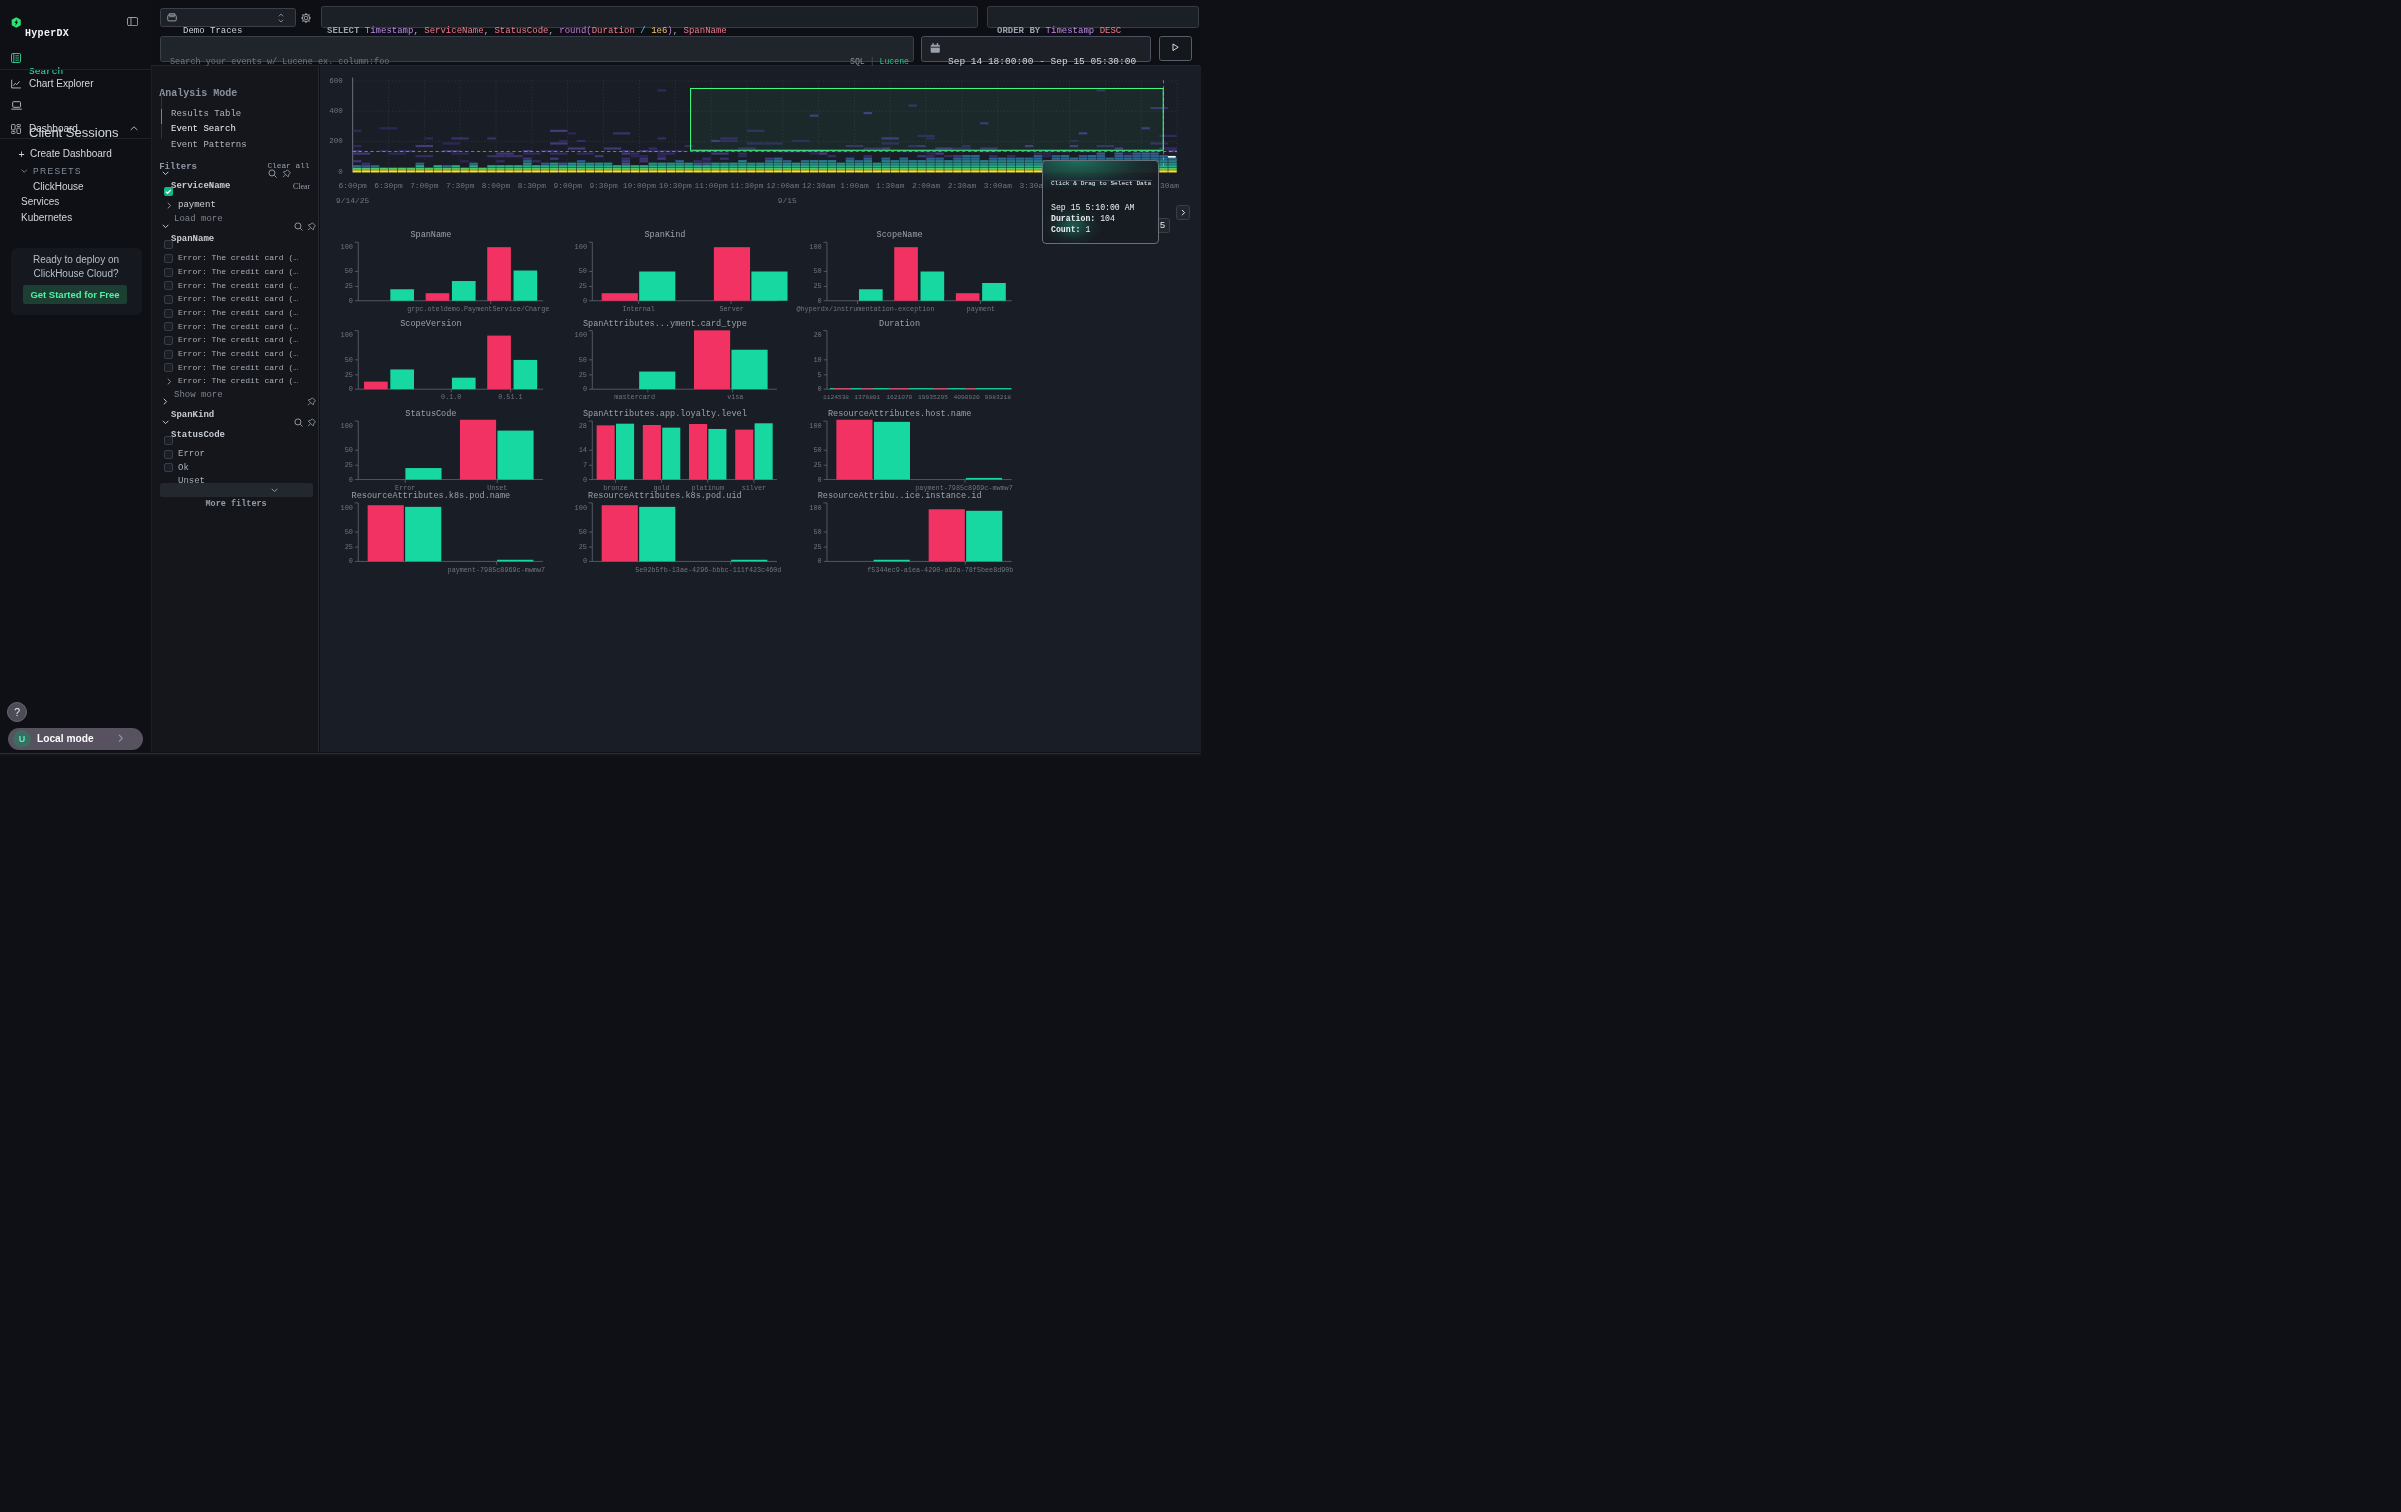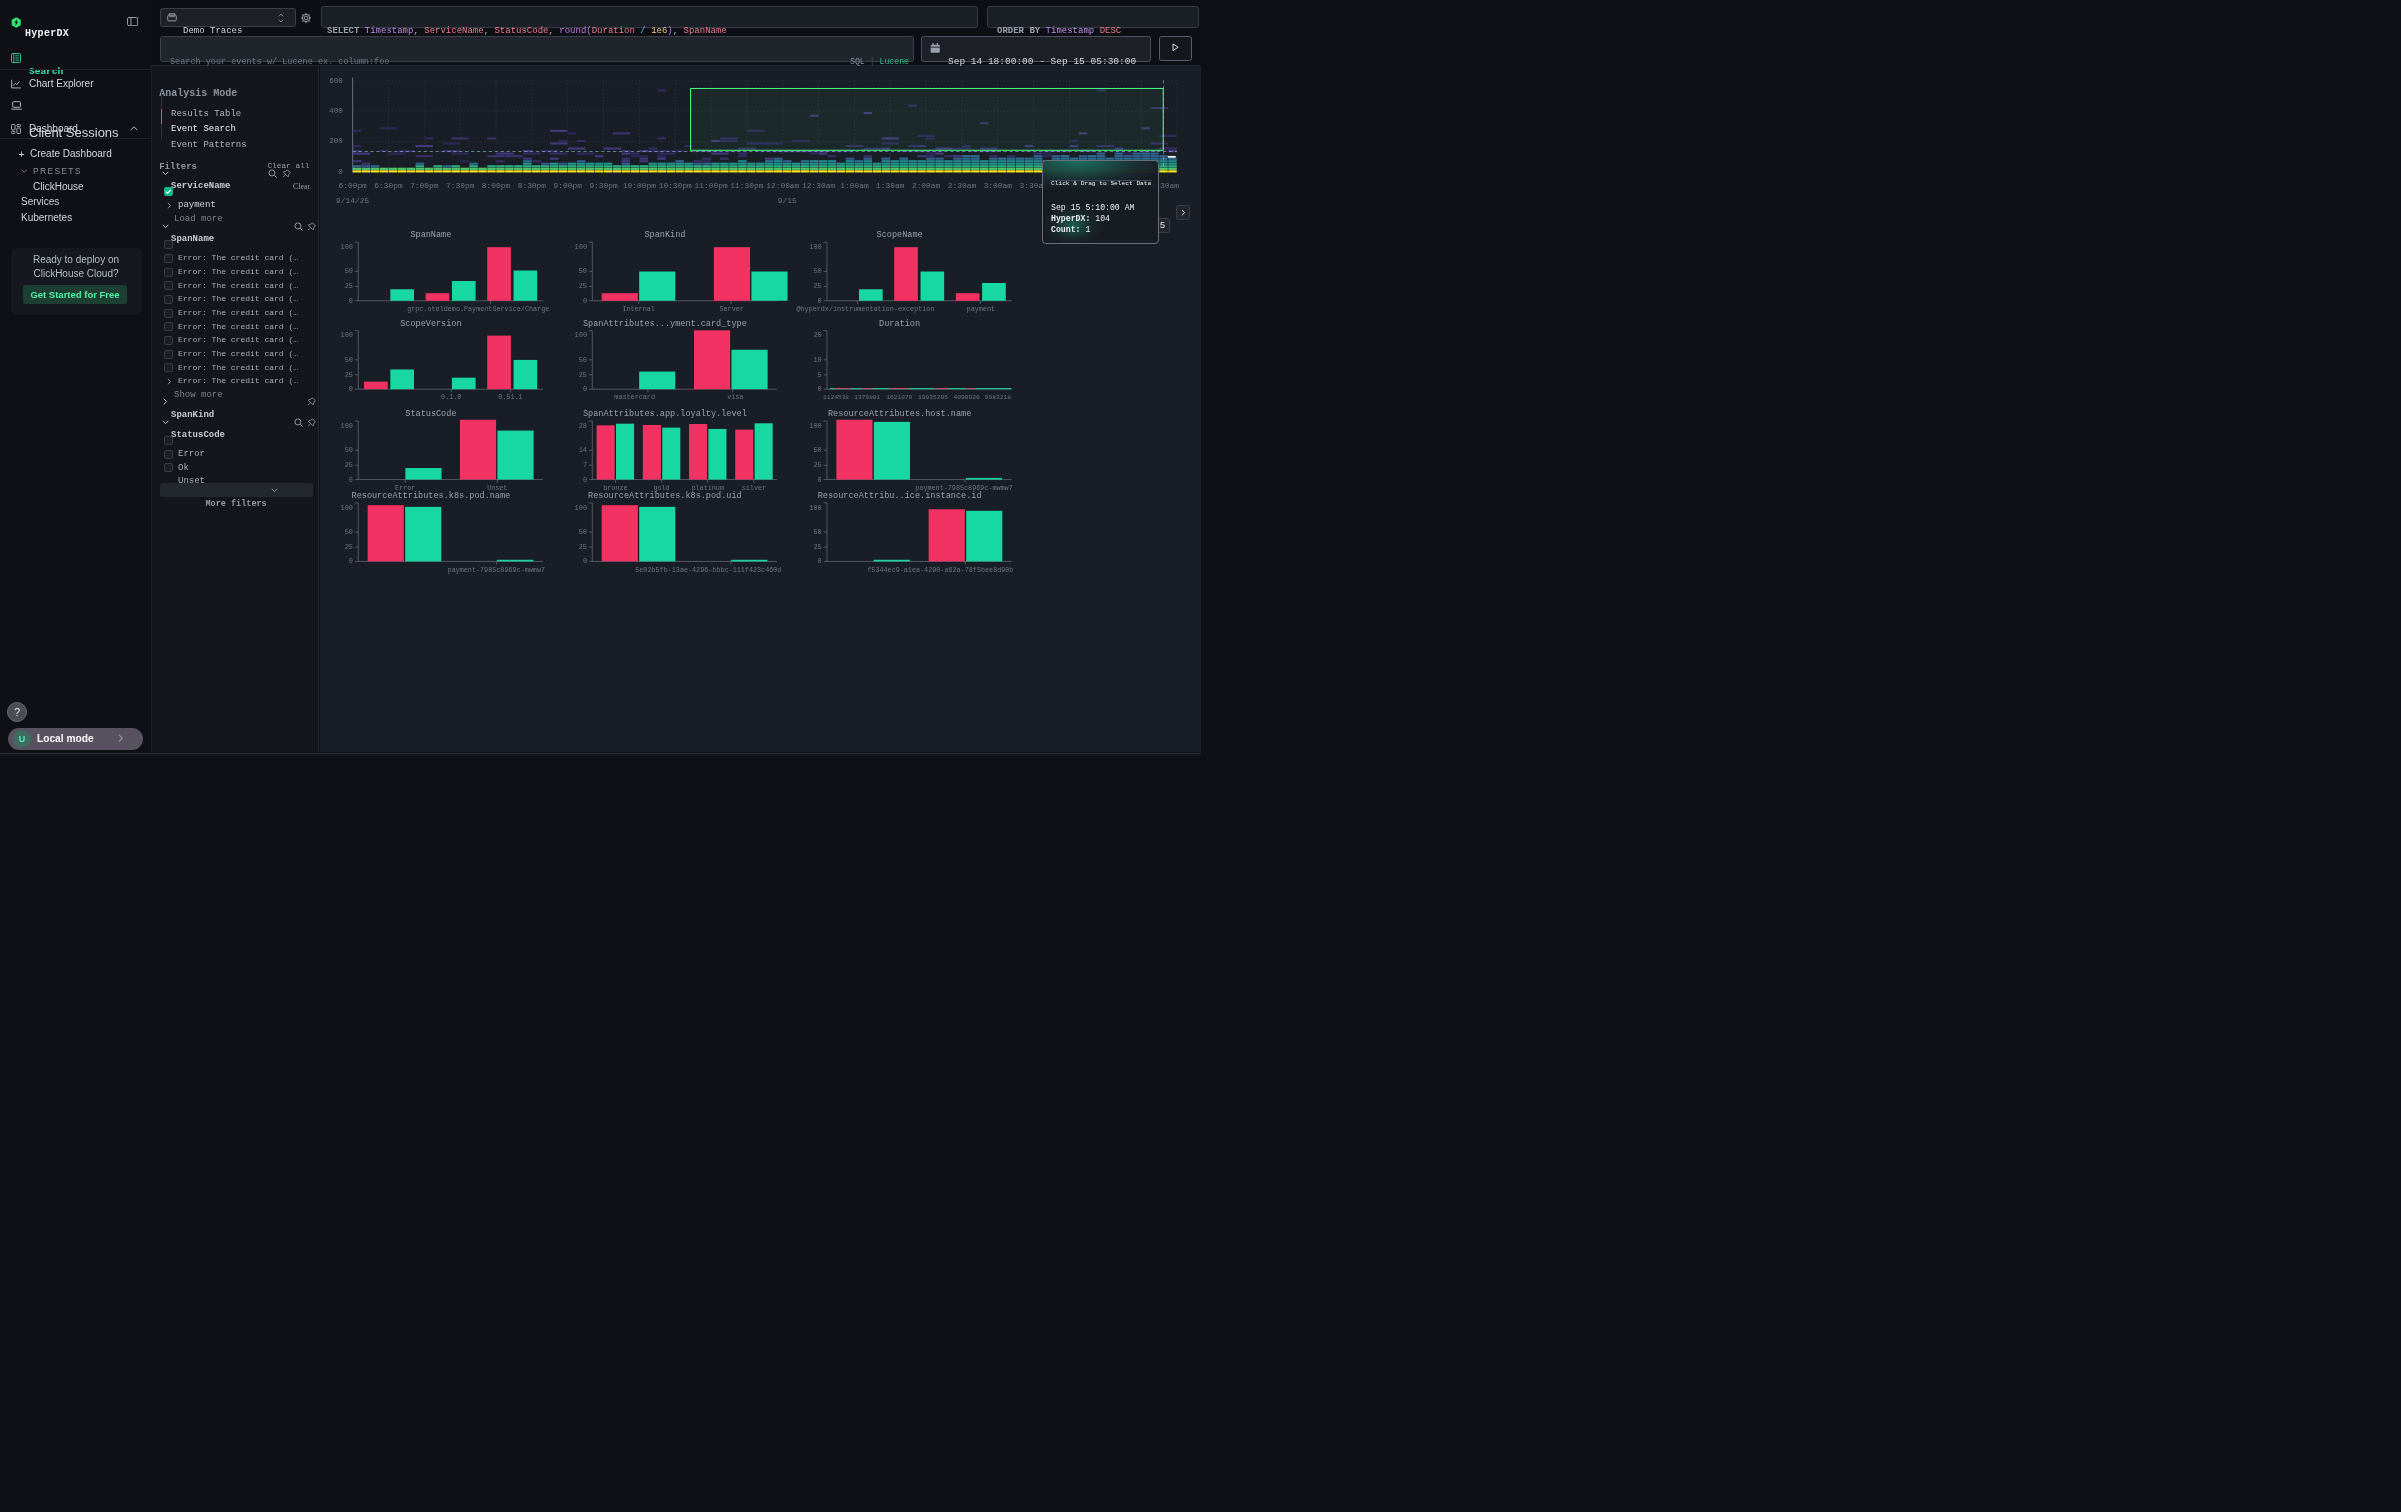--- a/index.html
+++ b/index.html
@@ -25,21 +25,21 @@
       <rect x="0.8" y="0.8" width="15.4" height="12.4" rx="2.2" stroke="#9aa0ab" stroke-width="1.5"></rect>
       <line x1="6" y1="0.8" x2="6" y2="13.2" stroke="#9aa0ab" stroke-width="1.5"></line>
     </svg>
     <svg class="abs" style="left:11.2px;top:53px;" width="10" height="10" viewBox="0 0 15 15" fill="none" xmlns="http://www.w3.org/2000/svg">
       <rect x="0.7" y="0.7" width="13.6" height="13.6" rx="2" stroke="#3fe3a7" stroke-width="1.3"></rect>
       <line x1="4.2" y1="0.7" x2="4.2" y2="14.3" stroke="#3fe3a7" stroke-width="1.2"></line>
       <line x1="6.5" y1="4.2" x2="12" y2="4.2" stroke="#3fe3a7" stroke-width="1.2"></line>
       <line x1="6.5" y1="7.5" x2="12" y2="7.5" stroke="#3fe3a7" stroke-width="1.2"></line>
       <line x1="6.5" y1="10.8" x2="12" y2="10.8" stroke="#3fe3a7" stroke-width="1.2"></line>
     </svg>
-    <div class="abs mono" style="left:29px;top:53px;font-size:9.5px;font-weight:bold;color:#3fe3a7;">Search</div>
+    <div class="abs mono" style="left:29px;top:53px;font-size:9.5px;font-weight:normal;color:#3fe3a7;">Search</div>
     <div class="abs" style="left:0px;top:69px;width:151px;height:0.7px;background:#1d222a;"></div>
     <svg class="abs" style="left:11.2px;top:79px;" width="10.5" height="10" viewBox="0 0 16 15" fill="none" xmlns="http://www.w3.org/2000/svg">
       <path d="M1 1 V13.5 H15" stroke="#b9bfc9" stroke-width="1.4"></path>
       <path d="M3.5 10 L6.5 6.5 L8.5 8.5 L13 3.5" stroke="#b9bfc9" stroke-width="1.4"></path>
     </svg>
     <div class="abs sans" style="left:29px;top:78px;font-size:10px;color:#d5d8de;">Chart Explorer</div>
     <svg class="abs" style="left:10.5px;top:101px;" width="11.2" height="9.2" viewBox="0 0 17 14" fill="none" xmlns="http://www.w3.org/2000/svg">
       <rect x="2.5" y="1" width="12" height="8.6" rx="1.4" stroke="#b9bfc9" stroke-width="1.4"></rect>
       <path d="M0.5 12.4 H16.5" stroke="#b9bfc9" stroke-width="1.4"></path>
     </svg>
@@ -1103,16 +1103,16 @@
 <div class="abs" style="left:1176px;top:205px;width:14px;height:14.5px;background:#23262d;border:0.7px solid #3a3f47;border-radius:2.6px;"></div>
 <svg class="abs" style="left:1181px;top:209px;" width="4.6" height="7.2" viewBox="0 0 7 11" fill="none" xmlns="http://www.w3.org/2000/svg">
     <path d="M1.5 1.5 L5.5 5.5 L1.5 9.5" stroke="#e8eaee" stroke-width="1.5"></path>
   </svg>
 <div class="abs" style="left:1042px;top:160px;width:117px;height:84px;background:rgba(24,28,35,0.965);border:0.7px solid #6a7079;border-radius:4px;overflow:hidden;">
 <div class="abs" style="left:0;top:0;width:100%;height:37px;background:radial-gradient(89px 30px at 30% 0%, rgba(36,200,155,0.47), rgba(36,160,130,0.10) 70%, rgba(0,0,0,0) 100%);"></div>
 <div class="abs" style="left:-3.3px;top:42px;width:66px;height:41px;background:radial-gradient(29px 20.4px at 50% 55%, rgba(45,225,165,0.34), rgba(45,225,165,0.06) 65%, rgba(0,0,0,0) 100%);"></div>
 <div class="abs mono" style="left:8px;top:5.6px;font-size:6.2px;color:#f2f4f6;white-space:nowrap;">Click &amp; Drag to Select Data</div>
 <div class="abs" style="left:8px;top:19px;width:101px;height:0.7px;background:#434956;"></div>
 <div class="abs mono" style="left:8px;top:29px;font-size:8.2px;color:#eceef2;white-space:nowrap;">Sep 15 5:10:00 AM</div>
-<div class="abs mono" style="left:8px;top:40px;font-size:8.2px;color:#eceef2;white-space:nowrap;"><b>HyperDX:</b> 104</div>
+<div class="abs mono" style="left:8px;top:40px;font-size:8.2px;color:#eceef2;white-space:nowrap;"><b>Duration:</b> 104</div>
 <div class="abs mono" style="left:8px;top:51px;font-size:8.2px;color:#eceef2;white-space:nowrap;"><b>Count:</b> 1</div>
 </div>
 <div id="bottomstrip" class="abs"></div>
 
 </body></html>

